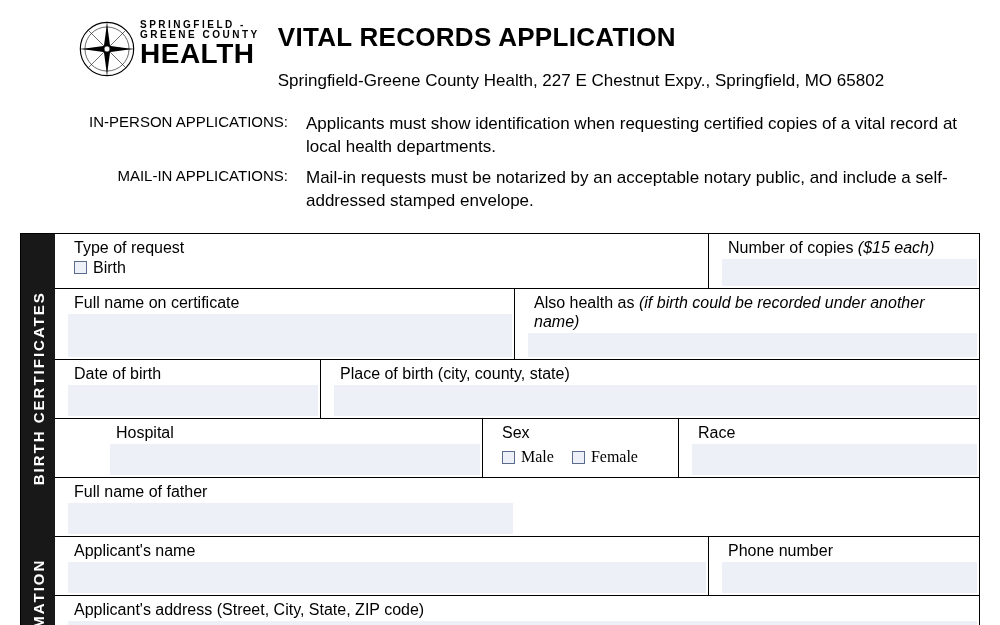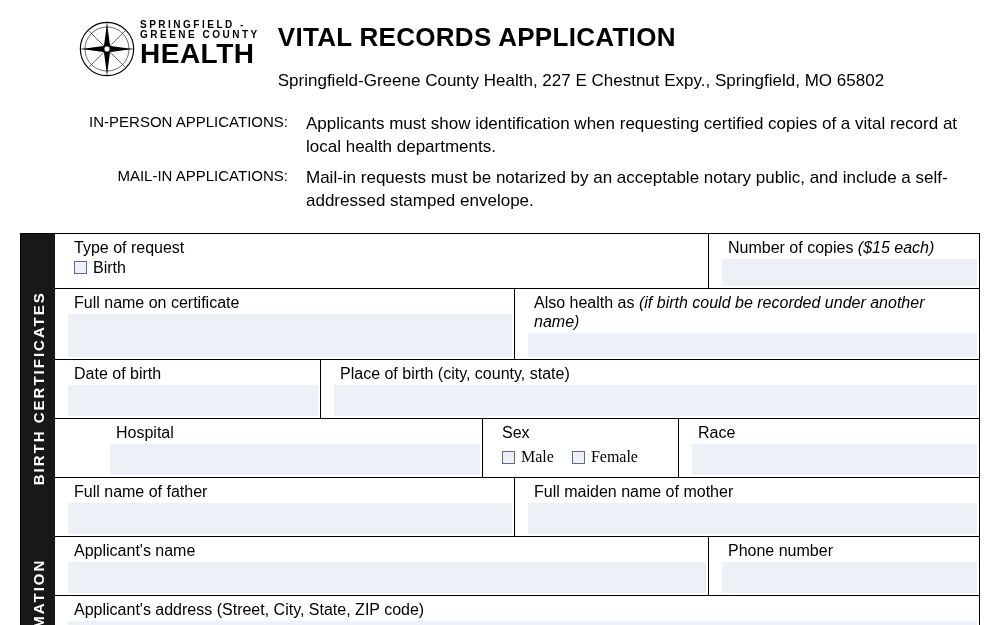--- a/index.html
+++ b/index.html
@@ -264,24 +264,20 @@
         <div class="cell-label">Race</div>
         <div class="fill"></div>
       </div>
     </div>
 
     <div class="row h60">
       <div class="cell" style="flex:0 0 460px;">
         <div class="cell-label">Full name of father</div>
         <div class="fill"></div>
       </div>
-      <div class="cell" style="flex:1;">
-        <div class="cell-label">Full maiden name of mother</div>
-        <div class="fill"></div>
-      </div>
     </div>
 
     <div class="row h60">
       <div class="cell" style="flex:0 0 654px;">
         <div class="cell-label">Applicant's name</div>
         <div class="fill"></div>
       </div>
       <div class="cell" style="flex:1;">
         <div class="cell-label">Phone number</div>
         <div class="fill"></div>

